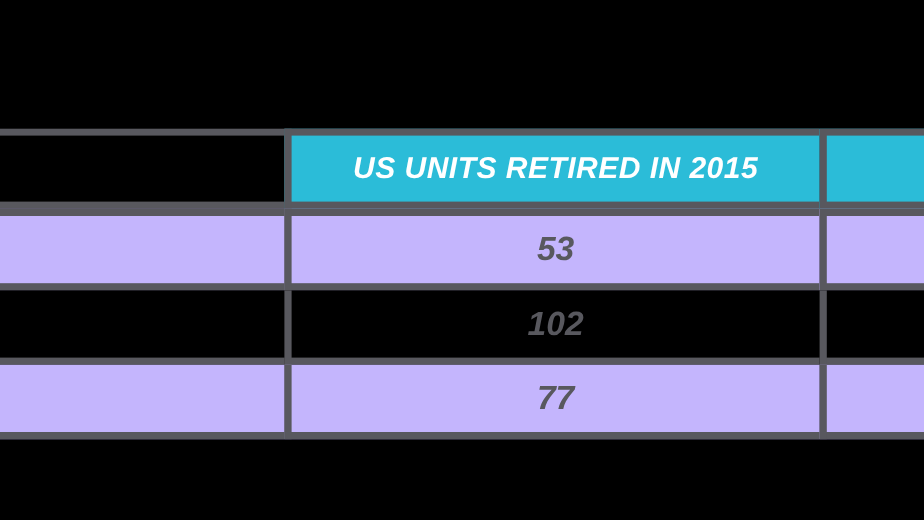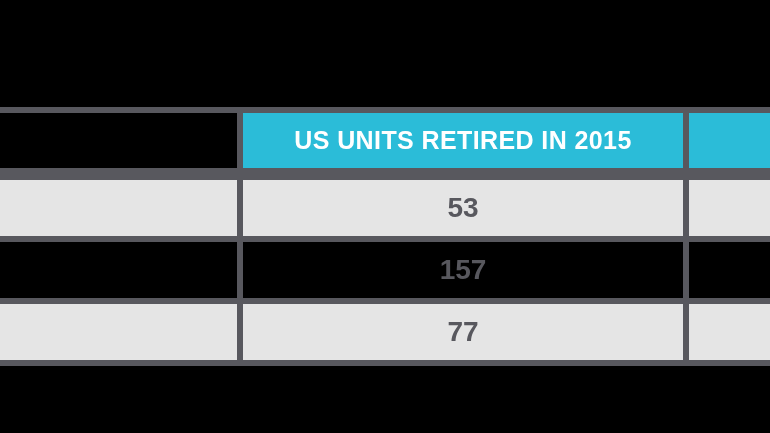--- a/index.html
+++ b/index.html
@@ -41,20 +41,21 @@
 
   
   .data-table th,
   .data-table td {
     border-top: 6px solid #58585E;
     border-bottom: 6px solid #58585E;
     border-left: 6px solid #58585E;
     border-right: 0;
     padding: 0;
     margin: 0;
+    font-style: italic;
   }
   .data-table th:last-child,
   .data-table td:last-child {
     border-right: 6px solid #58585E;
   }
   
   .data-table tr + tr th,
   .data-table tr + tr td {
     border-top: 0;
   }
@@ -72,21 +73,21 @@
     font-weight: bold;
     letter-spacing: 0.4px;
     text-align: center;
     vertical-align: middle;
     white-space: nowrap;
     text-transform: uppercase;
   }
 
   
   .row-odd  .cell-label,
-  .row-odd  .cell-value { background: #e5e5e5; }
+  .row-odd  .cell-value { background: #c4b5fd; }
   .row-even .cell-label,
   .row-even .cell-value { background: #000000; }
 
   .cell-label {
     height: 56px;
     color: #58585E;
     font-size: 25px;
     font-weight: bold;
     text-align: left;
     vertical-align: middle;
@@ -124,21 +125,21 @@
       </tr>
     </thead>
     <tbody>
       <tr class="row-odd">
         <td class="cell-label">)</td>
         <td class="cell-value">53</td>
         <td class="cell-value"></td>
       </tr>
       <tr class="row-even">
         <td class="cell-label">MW)</td>
-        <td class="cell-value">157</td>
+        <td class="cell-value">102</td>
         <td class="cell-value"></td>
       </tr>
       <tr class="row-odd">
         <td class="cell-label">NS</td>
         <td class="cell-value">77</td>
         <td class="cell-value"></td>
       </tr>
     </tbody>
   </table>
 </div>

